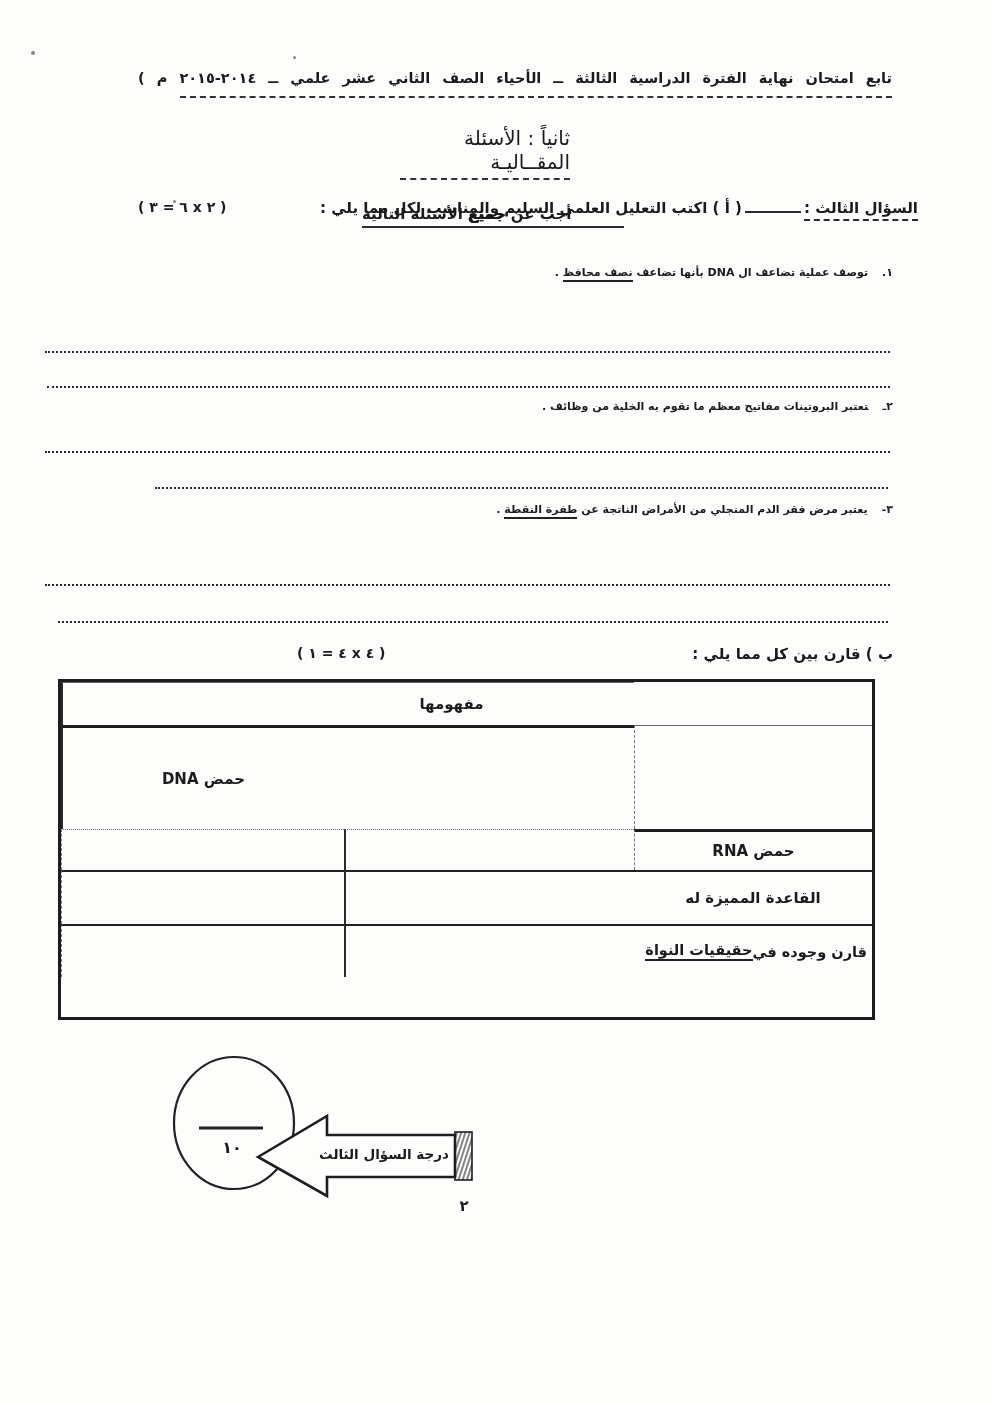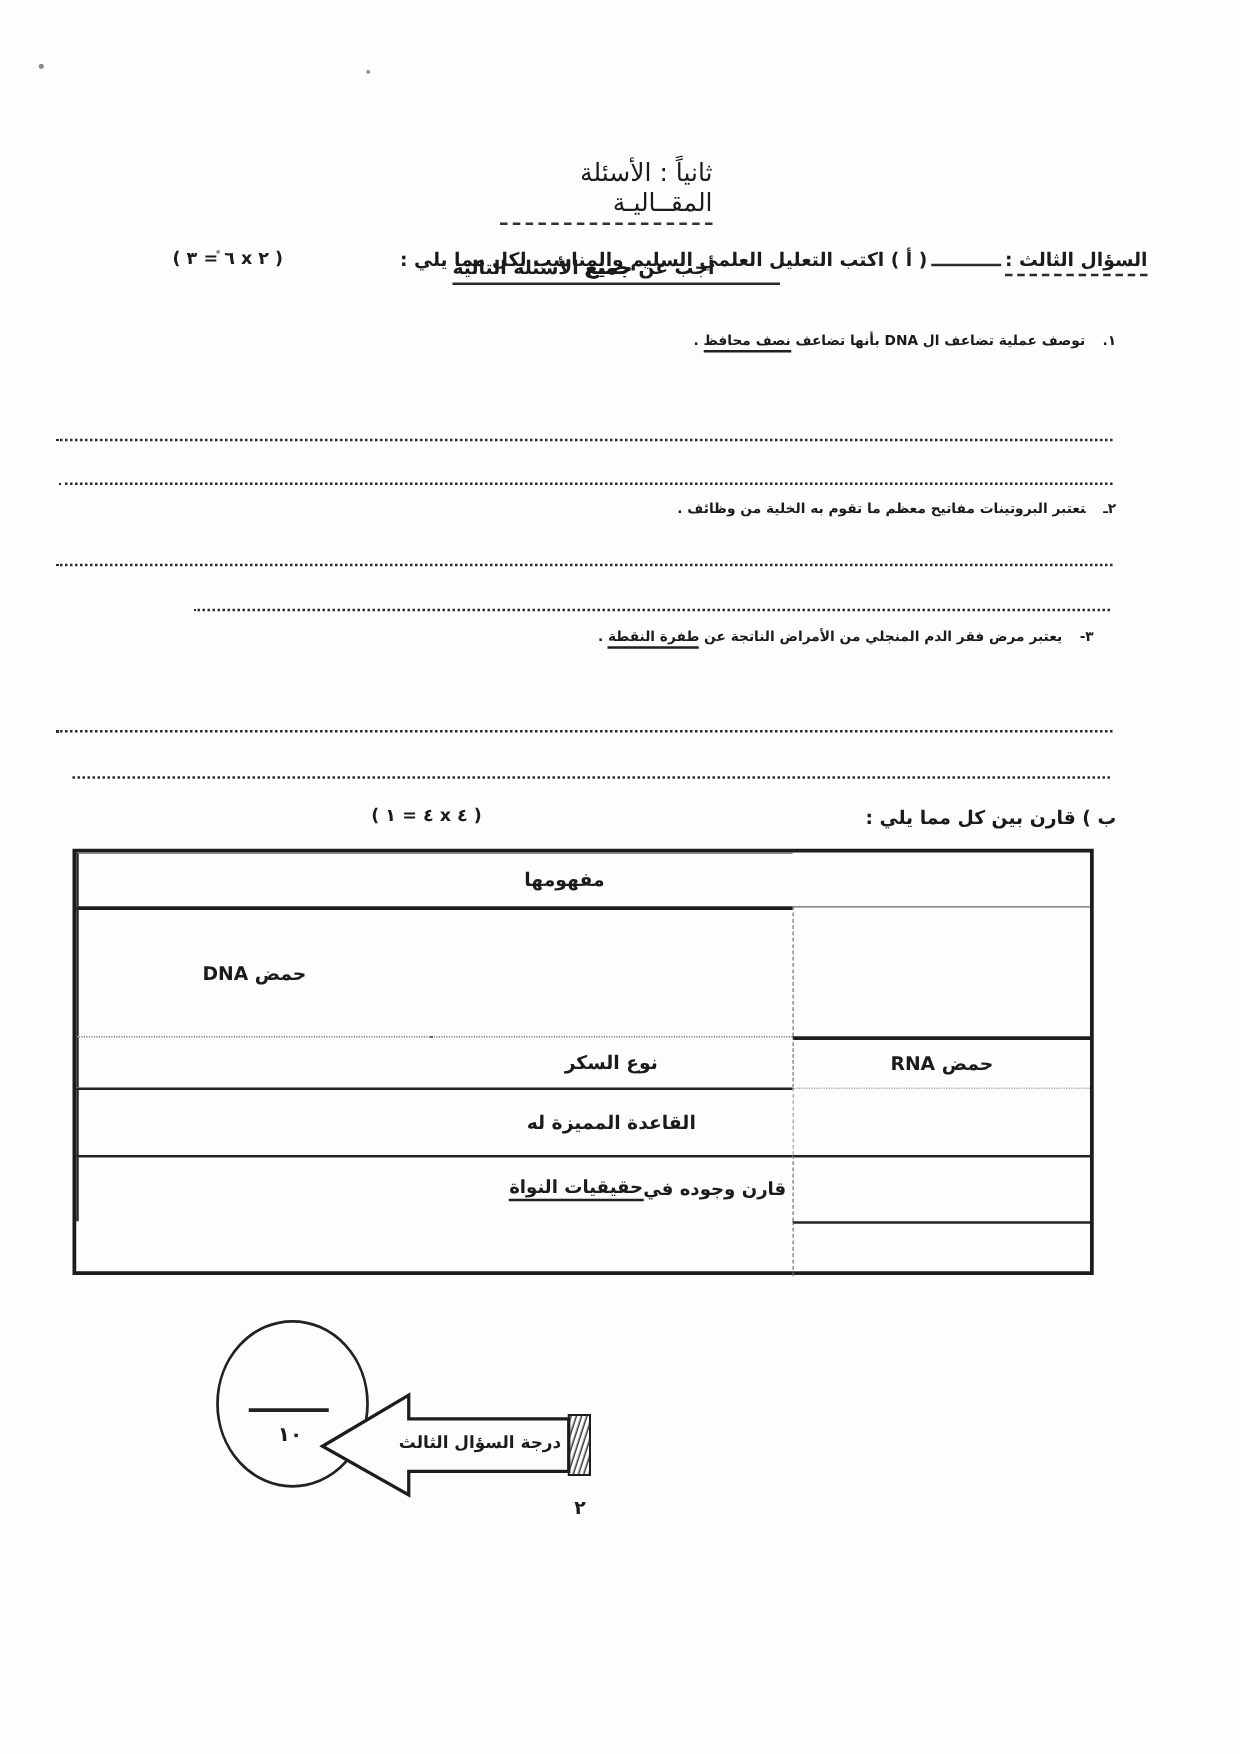--- a/index.html
+++ b/index.html
@@ -81,20 +81,21 @@
 </style>
 </head>
 <body>
 
 <div class="page">
 
   <div class="abs speck" style="left:31px;top:51px;"></div>
   <div class="abs speck" style="left:293px;top:56px;width:3px;height:3px;"></div>
   <div class="abs speck" style="left:173px;top:200px;width:3px;height:3px;"></div>
 
+  <div class="abs header">تابع امتحان نهاية الفترة الدراسية الثالثة ــ الأحياء الصف الثاني عشر علمي  ــ  ٢٠١٤-٢٠١٥ م )</div>
 
   <div class="abs title1">ثانياً : الأسئلة المقــاليـة</div>
   <div class="abs title2">
     <span>أجب عن </span><span class="emph">جميع</span><span> الأسئلة التالية</span>
   </div>
 
   <div class="abs q3header">
     <span class="q3label">السؤال الثالث :</span><span class="blankline"></span><span>( أ ) اكتب التعليل العلمي السليم والمناسب لكل مما يلي :</span>
   </div>
   <div class="abs marks" style="left:138px;top:199px;width:110px;">( ٦ = ٣ x ٢ )</div>
@@ -106,21 +107,21 @@
   <div class="abs dots" style="left:45px;top:351px;width:845px;"></div>
   <div class="abs dots" style="left:47px;top:386px;width:843px;"></div>
 
   <div class="abs qitem" style="left:400px;top:399px;width:493px;">
     <span class="qnum">٢ـ</span><span>تعتبر البروتينات مفاتيح معظم ما تقوم به الخلية من وظائف .</span><span class="u"></span><span></span>
   </div>
 
   <div class="abs dots" style="left:45px;top:451px;width:845px;"></div>
   <div class="abs dots" style="left:155px;top:487px;width:733px;"></div>
 
-  <div class="abs qitem" style="left:332px;top:502px;width:543px;">
+  <div class="abs qitem" style="left:350px;top:502px;width:543px;">
     <span class="qnum">٣-</span><span>يعتبر مرض فقر الدم المنجلي من الأمراض الناتجة عن </span><span class="u">طفرة النقطة</span><span> .</span>
   </div>
 
   <div class="abs dots" style="left:45px;top:584px;width:845px;"></div>
   <div class="abs dots" style="left:58px;top:621px;width:830px;"></div>
 
   <div class="abs partb">ب ) قارن بين كل مما يلي :</div>
   <div class="abs marks" style="left:297px;top:645px;width:105px;">( ٤ = ١ x ٤ )</div>
 
   <div class="abs ctable">
@@ -128,21 +129,20 @@
     <div class="tc"></div>
 
     <div class="tc bt-thin cell-concept">مفهومها</div>
     <div class="tc bt-thin bl-solid"></div>
     <div class="tc bt-thin bl-dash"></div>
 
     <div class="tc bt-thick"></div>
     <div class="tc bt-thick bl-solid">حمض DNA</div>
     <div class="tc bt-thick bl-dash">حمض RNA</div>
 
-    <div class="tc bt-dot">نوع السكر</div>
     <div class="tc bt-dot bl-solid"></div>
     <div class="tc bt-dot bl-dash"></div>
 
     <div class="tc bt-med cell-base">القاعدة المميزة له</div>
     <div class="tc bt-med bl-solid"></div>
     <div class="tc bt-med bl-dash"></div>
 
     <div class="tc bt-med cell-loc">
       <span>قارن وجوده في </span>
         <span class="u">حقيقيات النواة</span>

